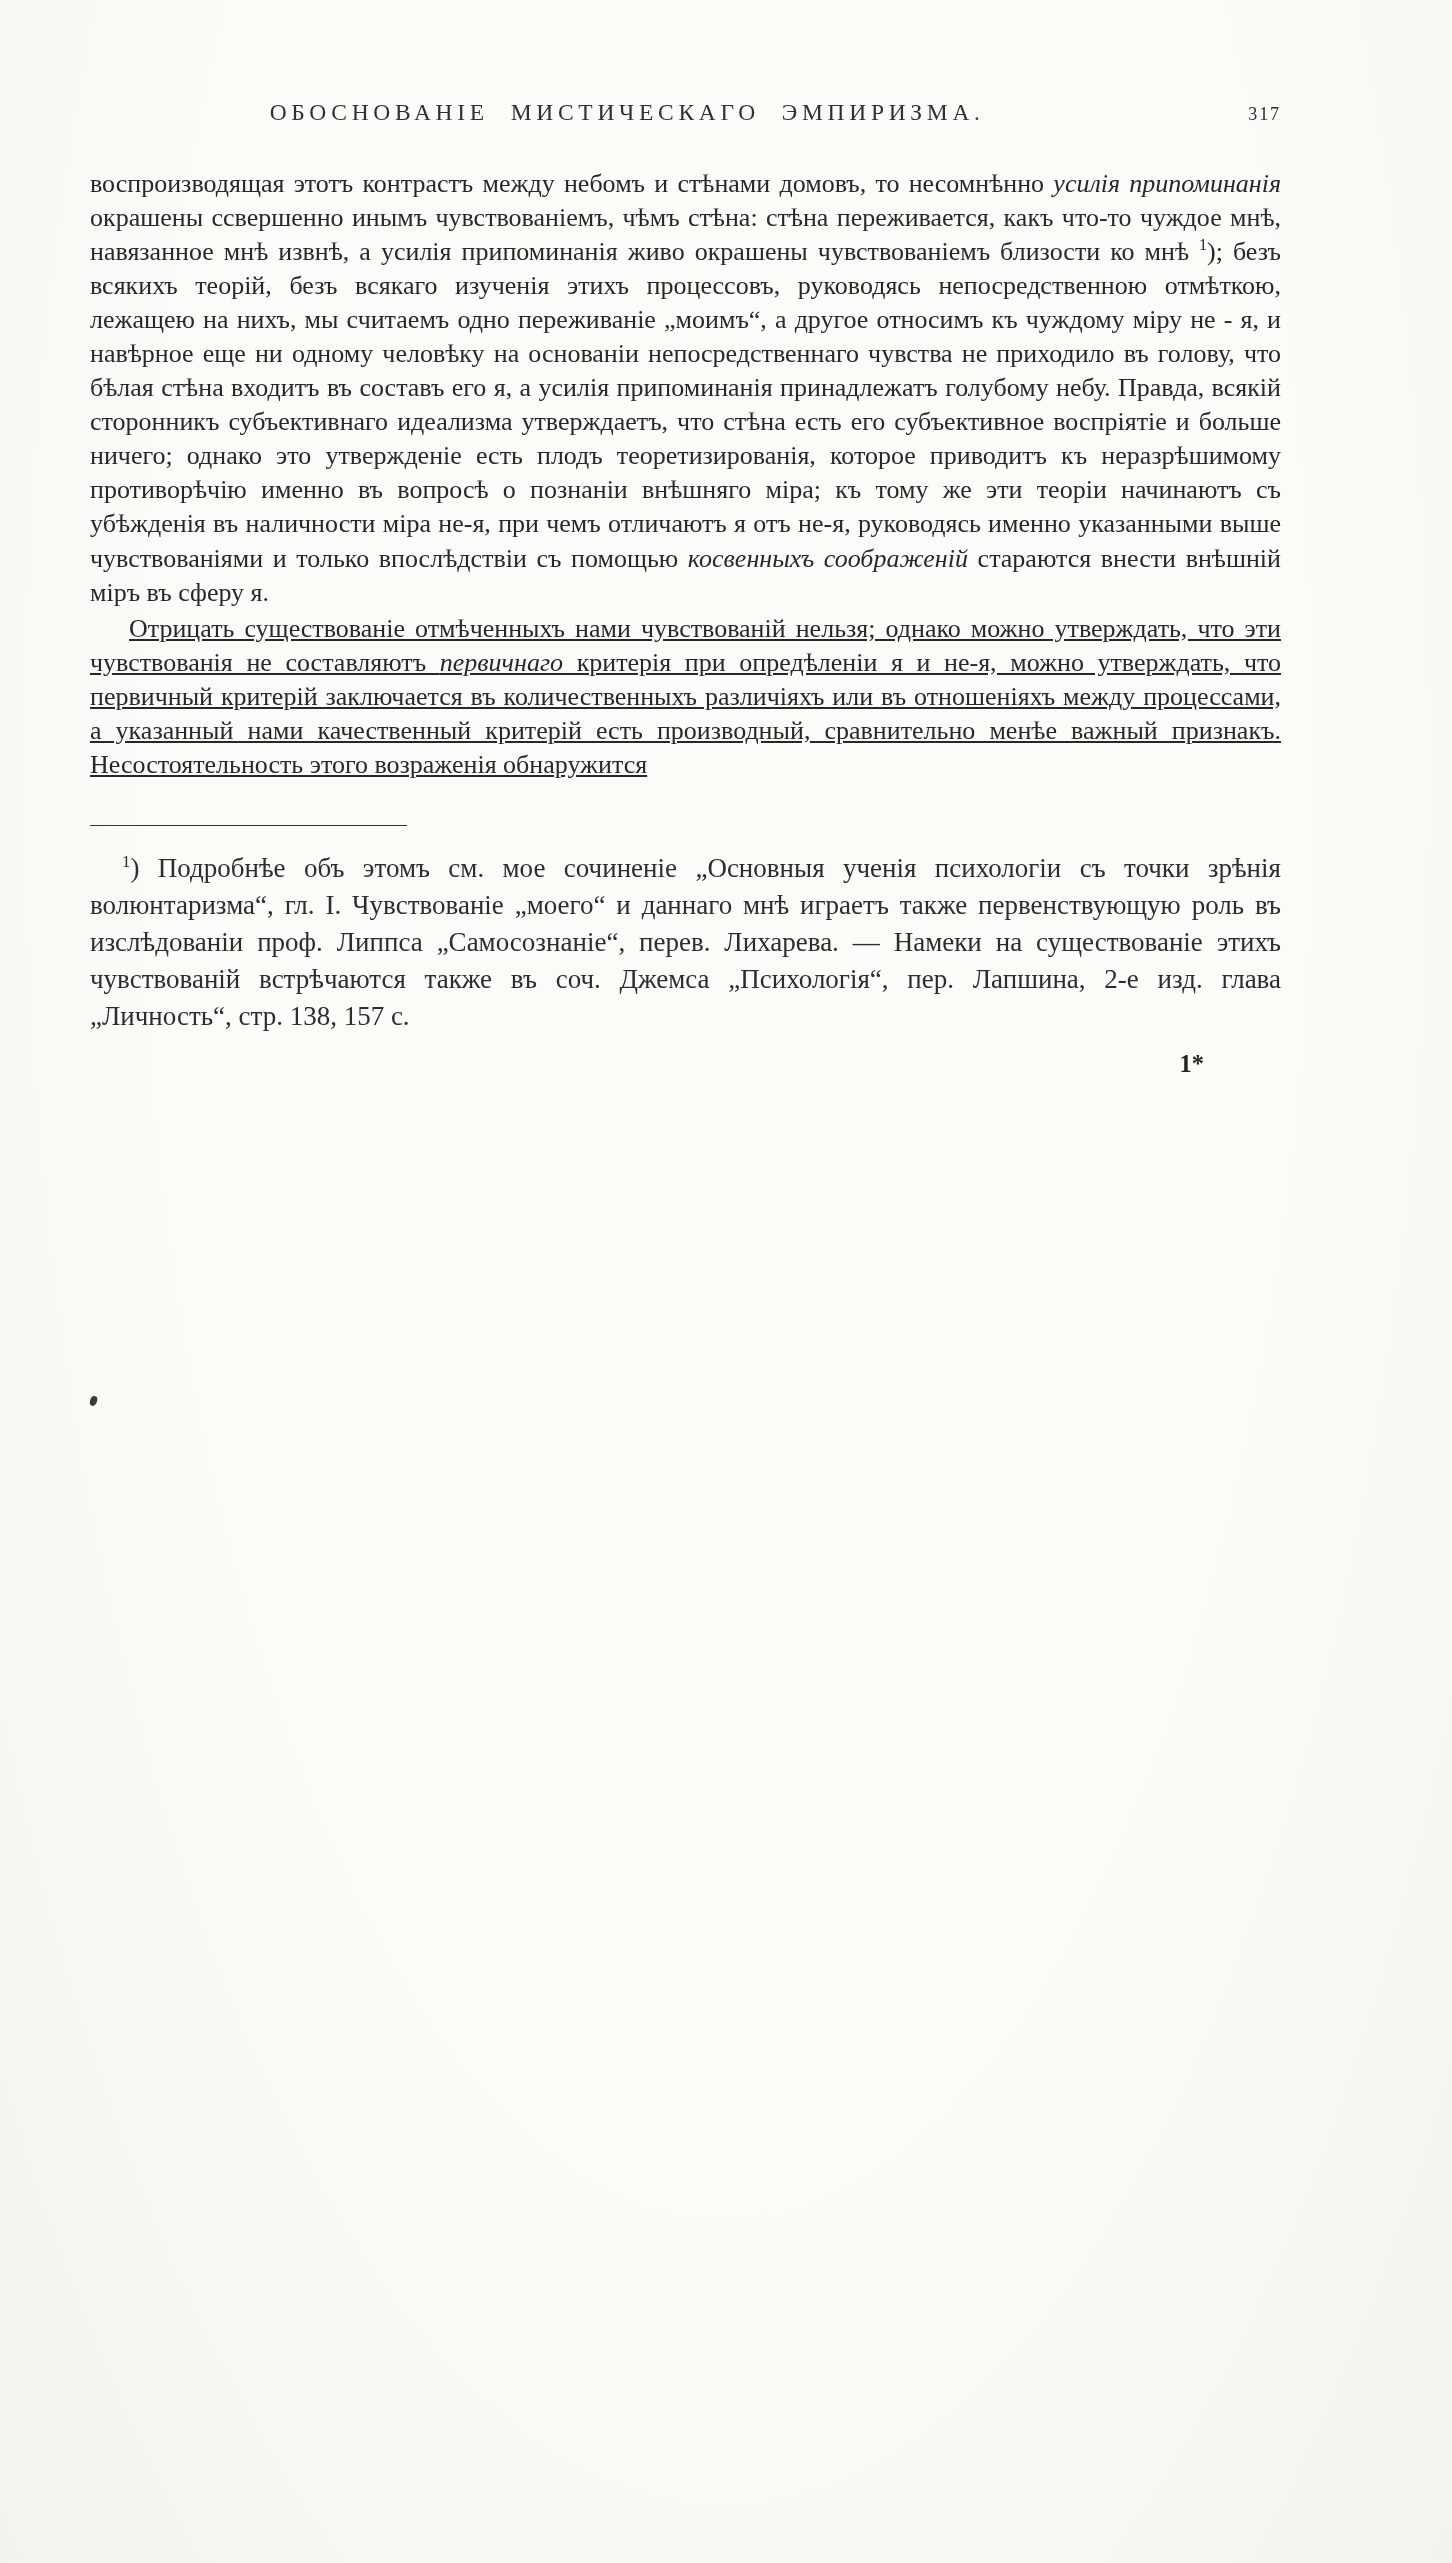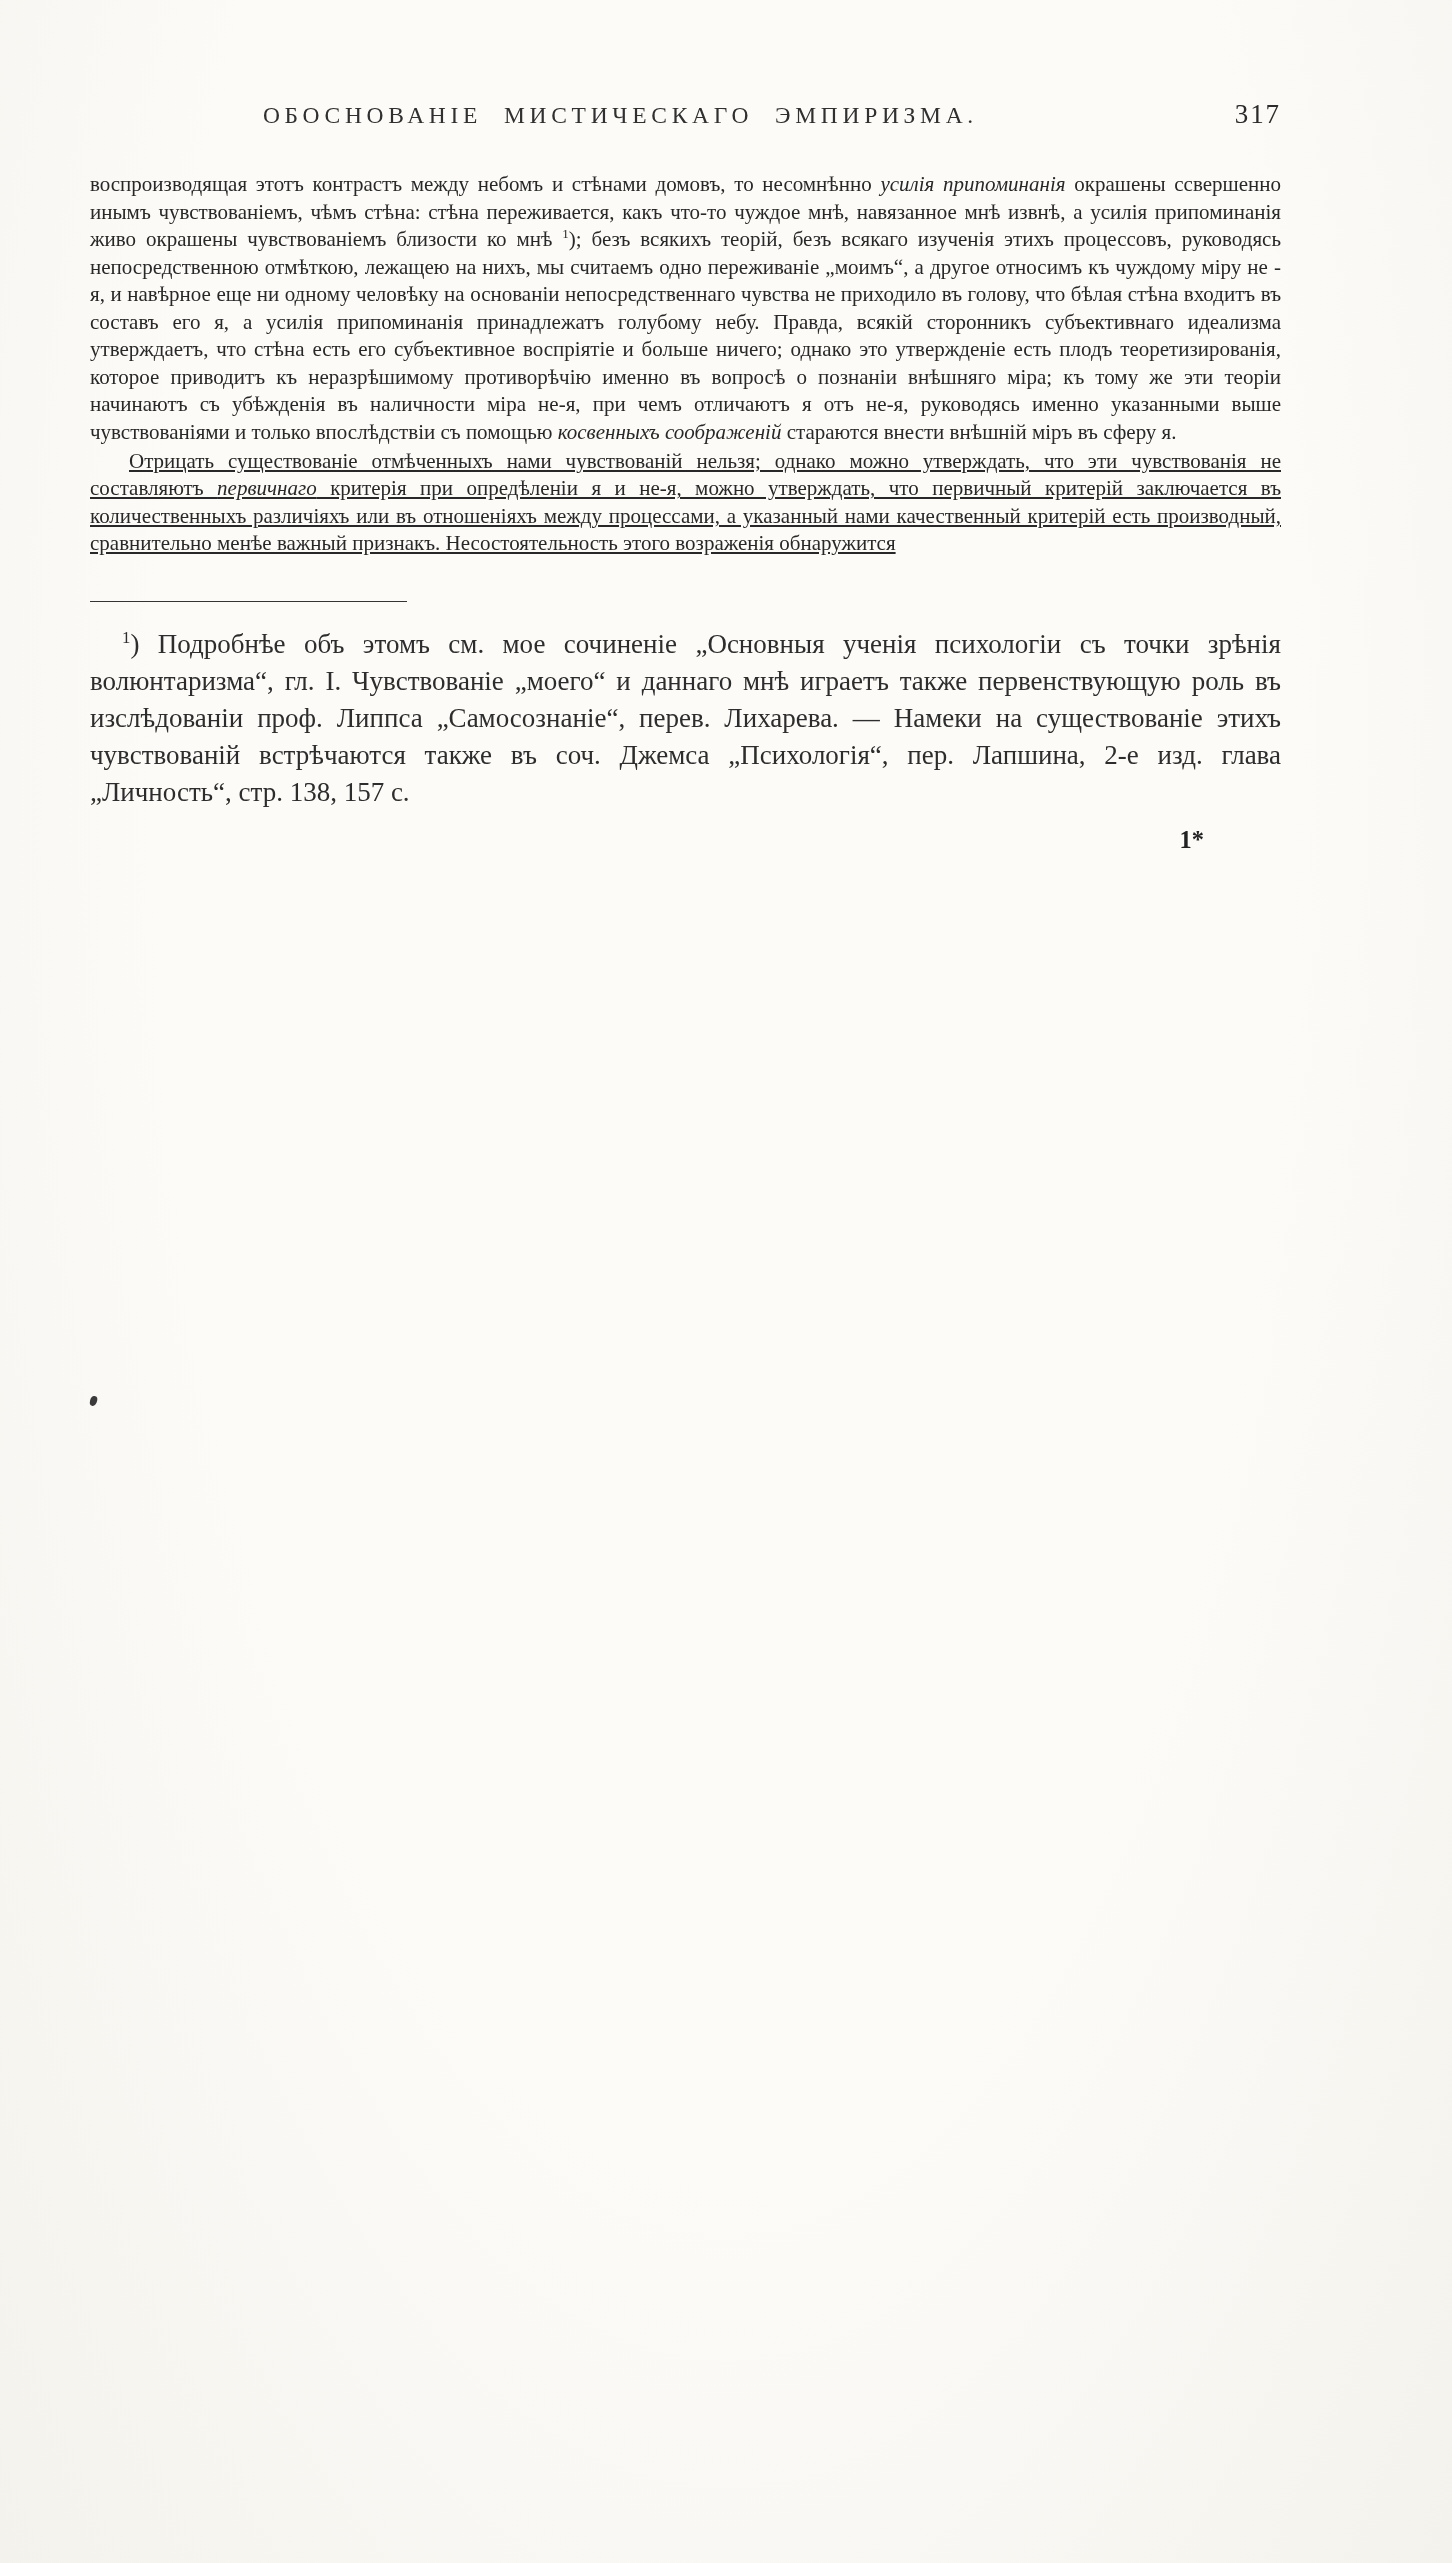--- a/index.html
+++ b/index.html
@@ -23,28 +23,28 @@
   .head-title {
     flex: 1;
     text-align: center;
     font-size: 23.5px;
     letter-spacing: 4.7px;
     word-spacing: 11.3px;
     color: #303030;
     padding-right: 84px; 
   }
   .page-number {
-    font-size: 27px;
+    font-size: 18px;
     letter-spacing: 1.9px;
     color: #2b2b2b;
   }
   main.body-block { margin-top: 41px; }
   p.body-text {
     margin: 0;
-    font-size: 21px;
+    font-size: 26px;
     line-height: 1.31;
     text-align: justify;
     color: #282828;
   }
   p.body-text + p.body-text { margin-top: 1.9px; }
   p.indent { text-indent: 39px; text-decoration: underline; }
   em.italic-phrase { font-style: italic; }
   sup.note-ref {
     font-size: 0.62em;
     line-height: 0;

